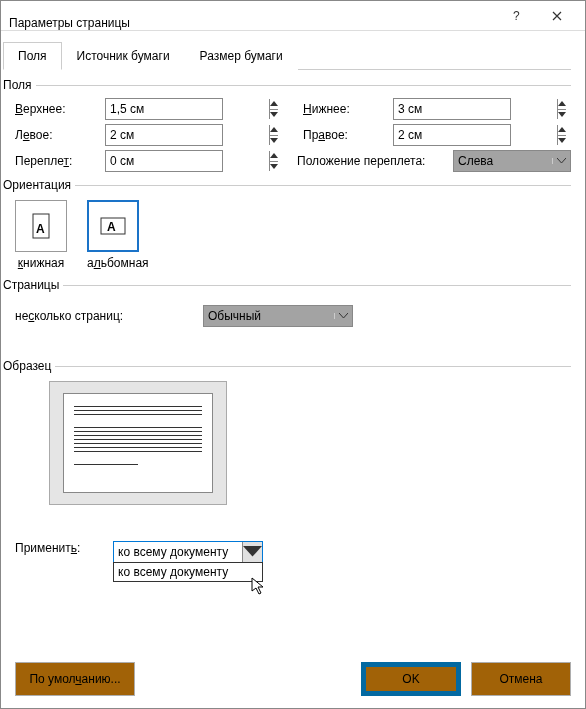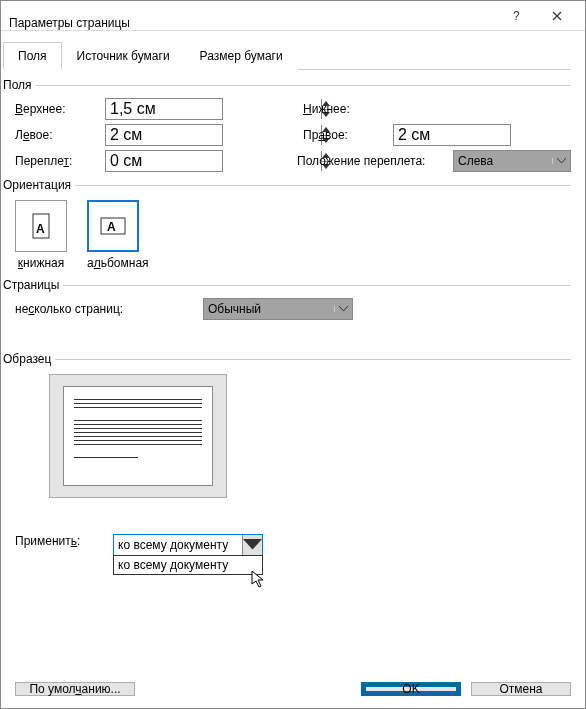--- a/index.html
+++ b/index.html
@@ -14,50 +14,50 @@
   .tab { padding: 6px 14px; border: 1px solid transparent; border-bottom: none; cursor: pointer; position: relative; top: 1px; background: #fff; }
   .tab.active { border-color: #ccc; background: #fff; border-bottom: 1px solid #fff; }
   .group-label { margin: 6px 0 6px 0; position: relative; }
   .group-label span { background: #fff; padding-right: 4px; position: relative; z-index: 1; }
   .group-label::after { content:""; position:absolute; left:0; right:0; top:50%; height:1px; background:#ccc; z-index:0;}
   .fields-row { display: flex; gap: 20px; margin: 4px 0 4px 12px; align-items: center; }
   .field-pair { display: flex; align-items: center; gap: 6px; flex:1; }
   .field-label { width: 84px; }
   .lbl-u { text-decoration: underline; text-decoration-skip-ink: none; }
   .spinner { display: flex; align-items: stretch; border: 1px solid #888; height: 22px; background: #fff; width: 118px; }
-  .spinner input { border: none; outline: none; padding: 0 4px; flex: 1; font-size: 16px; background: transparent; }
+  .spinner input { border: none; outline: none; padding: 0 4px; flex: 1; font-size: 12px; background: transparent; }
   .spin-btns { display: flex; flex-direction: column; width: 18px; border-left: 1px solid #888; }
   .spin-btns div { flex:1; display:flex; align-items:center; justify-content:center; }
   .spin-btns div:first-child { border-bottom:1px solid #888;}
   .spin-btns svg { width:8px; height:5px; }
   .select { display:flex; align-items:center; border:1px solid #888; height:22px; background:#a3a3a3; width:118px;}
   .select span { flex:1; padding:0 4px; font-size:12px;}
   .select .arrow { width:18px; display:flex; align-items:center; justify-content:center; border-left:1px solid #ccc;}
   .select .arrow svg { width:9px; height:6px;}
   .orient { display:flex; gap:20px; margin:8px 0 8px 12px;}
   .orient-item { text-align:center; }
   .orient-box { width:52px; height:52px; border:1px solid #999; display:flex; align-items:center; justify-content:center; margin-bottom:4px; background:#fff;}
   .orient-item.selected .orient-box { border:2px solid #1a73c8; }
   .orient-box svg { width:28px; height:28px;}
-  .pages-row { display:flex; align-items:center; gap:8px; margin:6px 0 6px 12px;}
+  .pages-row { display:flex; align-items:center; gap:8px; margin:13px 0 6px 12px;}
   .preview-box { width:178px; height:124px; border:1px solid #aaa; background:#e5e5e5; display:flex; align-items:center; justify-content:center; margin:8px 0 8px 46px;}
   .preview-page { width:150px; height:100px; background:#fff; border:1px solid #888; padding:12px 10px; display:flex; flex-direction:column; gap:3px;}
   .preview-page .line { height:1px; background:#333;}
   .preview-page .gap { height:6px;}
   .apply-row { display:flex; align-items:flex-start; gap:8px; margin:36px 0 6px 12px; position:relative;}
   .apply-dropdown { position:relative; width:150px;}
   .apply-select { display:flex; align-items:center; border:1px solid #0078d7; height:22px; background:#fff;}
   .apply-select span { flex:1; padding:0 4px;}
   .apply-select .arrow { width:20px; height:100%; background:#e1e1e1; display:flex; align-items:center; justify-content:center; border-left:1px solid #888;}
   .apply-list { position:absolute; top:21px; left:0; right:0; border:1px solid #333; background:#fff; z-index:10;}
   .apply-list .opt { padding:2px 4px; font-size:12px;}
   .apply-list .opt.hover { background:#0078d7; color:#fff;}
   .cursor { position:absolute; left:138px; top:36px; z-index:20;}
   .footer { position:absolute; bottom:12px; left:14px; right:14px; display:flex; align-items:center; gap:10px;}
-  .btn-std { border:1px solid #adadad; background:#e5e5e5; height:14px; width:100px; display:flex; align-items:center; justify-content:center; cursor:pointer;}
+  .btn-std { border:1px solid #adadad; background:#a16207; height:34px; width:100px; display:flex; align-items:center; justify-content:center; cursor:pointer;}
   .btn-std.primary { border:5px solid #0369a1;}
   .footer .spacer { flex:1;}
   .wide-label { width:150px;}
 </style>
 </head>
 <body>
 
 <div class="window">
   <div class="titlebar">
     <div class="title">Параметры страницы</div>
@@ -96,20 +96,35 @@
               <div>
                 <svg viewBox="0 0 8 5">
                   <path d="M0 0 L4 5 L8 0 Z" fill="#333"></path>
                 </svg>
               </div>
             </div>
         </div>
       </div>
       <div class="field-pair">
         <div class="field-label"><span class="lbl-u">Н</span>ижнее:</div>
+        <div class="spinner">
+          <input value="3 см" style="">
+          <div class="spin-btns">
+              <div>
+                <svg viewBox="0 0 8 5">
+                  <path d="M0 5 L4 0 L8 5 Z" fill="#333"></path>
+                </svg>
+              </div>
+              <div>
+                <svg viewBox="0 0 8 5">
+                  <path d="M0 0 L4 5 L8 0 Z" fill="#333"></path>
+                </svg>
+              </div>
+            </div>
+        </div>
       </div>
     </div>
 
     <div class="fields-row">
       <div class="field-pair">
         <div class="field-label">Л<span class="lbl-u">е</span>вое:</div>
         <div class="spinner">
           <input value="2 см" style="">
           <div class="spin-btns">
               <div>

